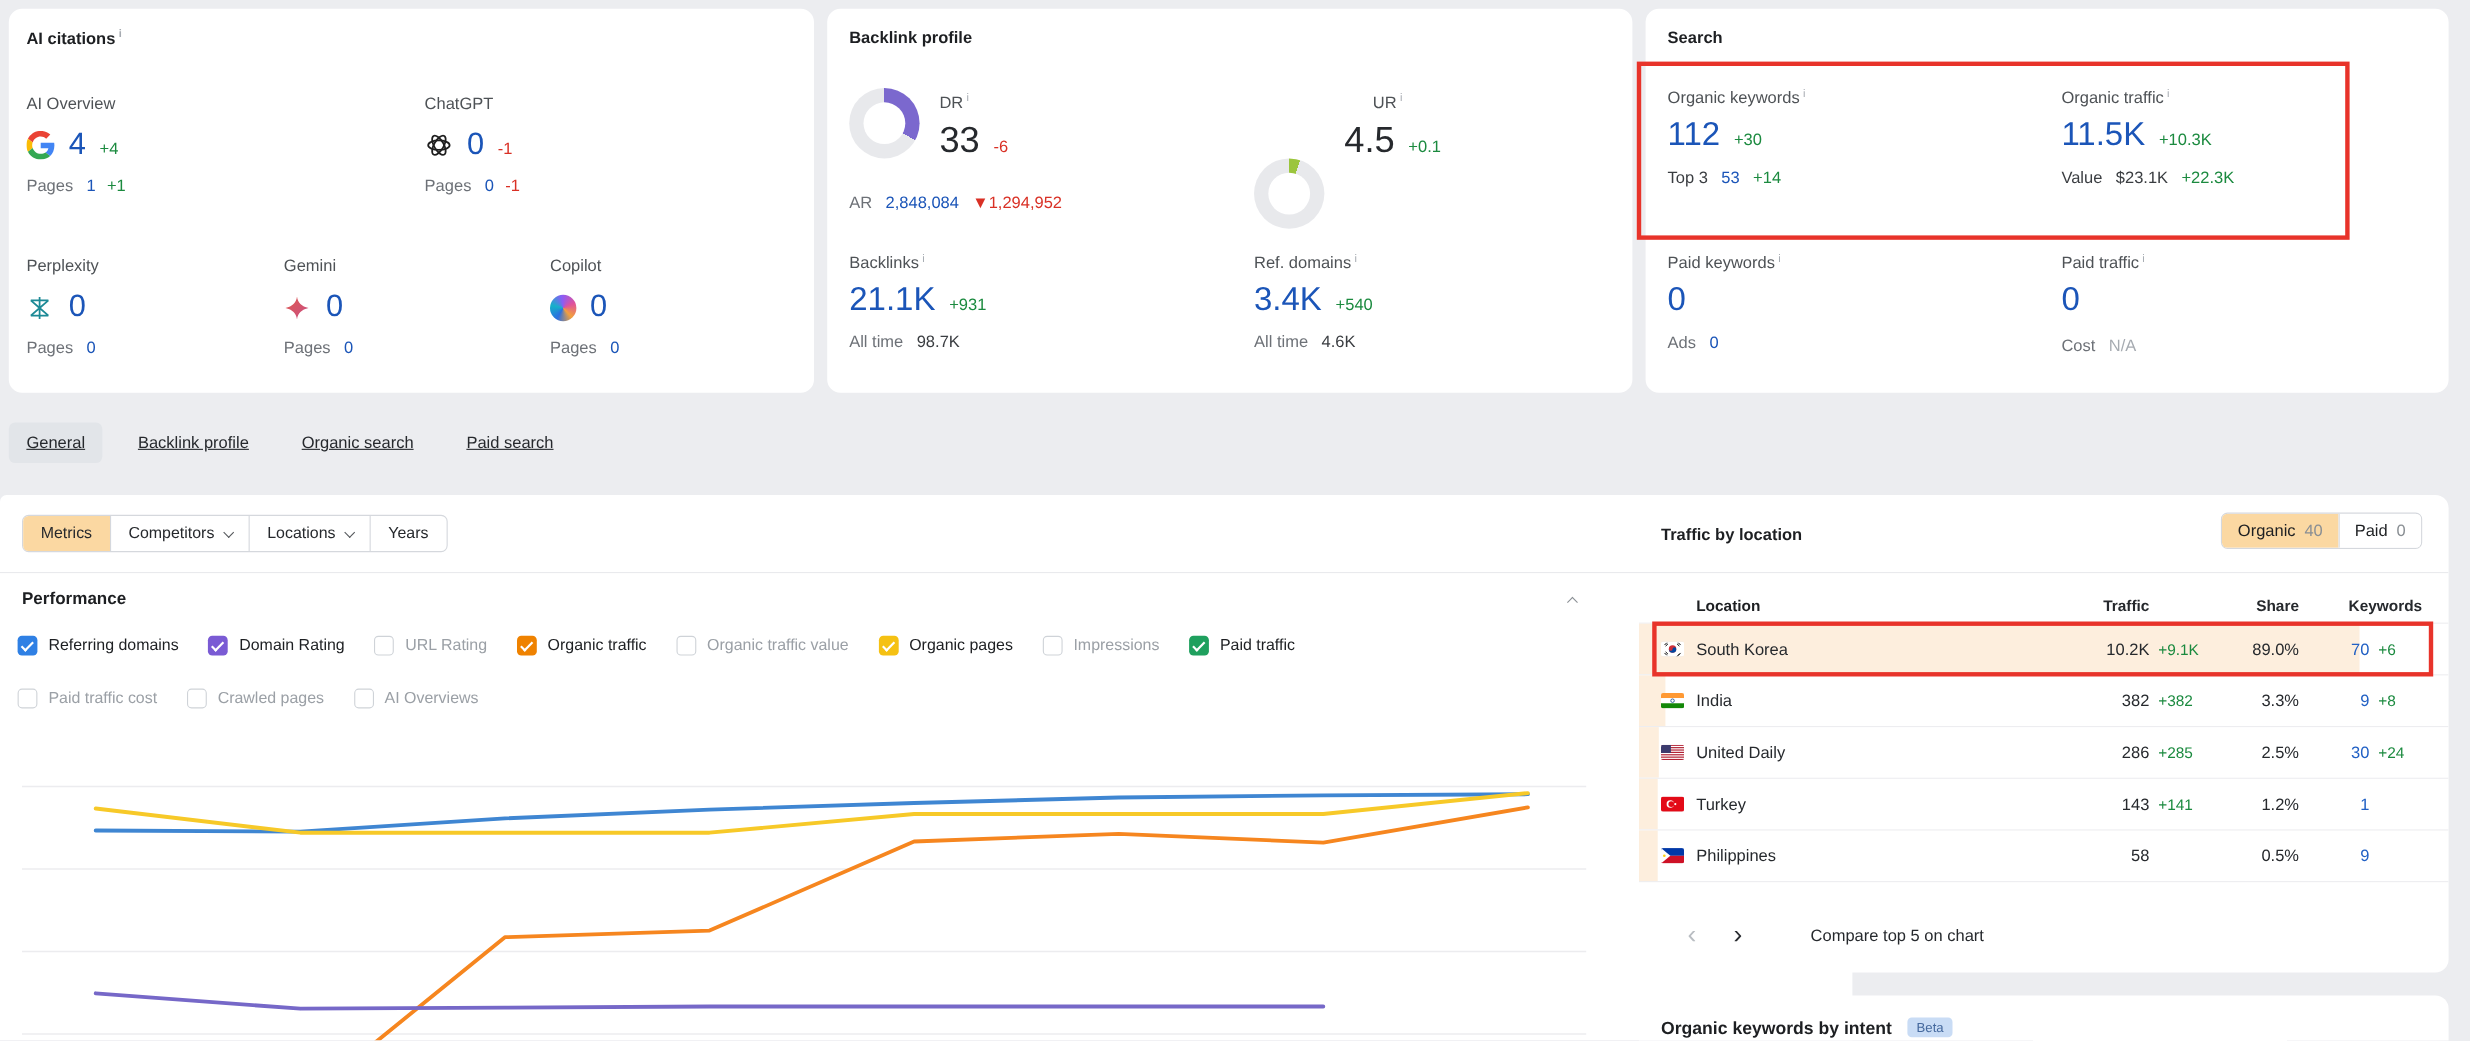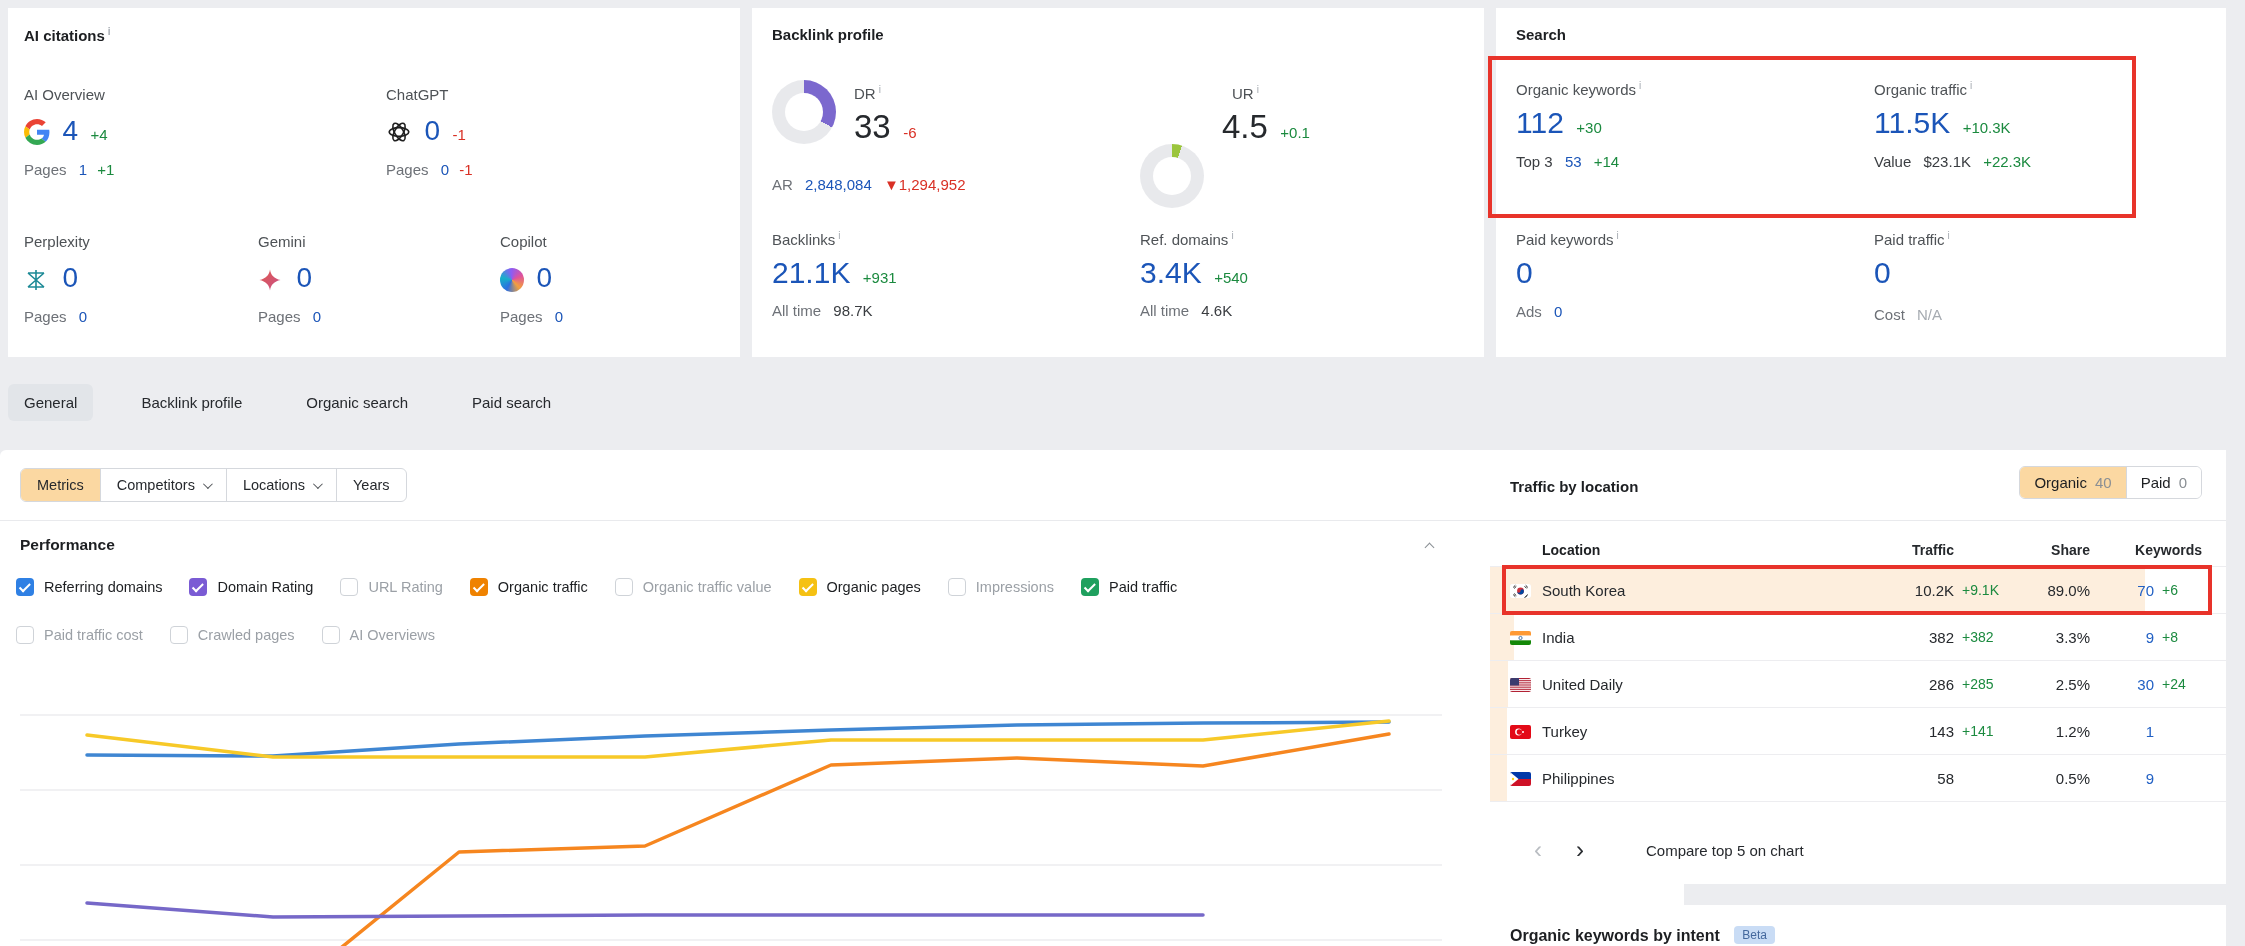--- a/index.html
+++ b/index.html
@@ -1,18 +1,18 @@
 <!DOCTYPE html>
 <html><head>
 <meta charset="utf-8">
 <style>
   * { margin:0; padding:0; box-sizing:border-box; }
   html,body { width:2245px; height:946px; overflow:hidden; }
   body { background:#ecedf0; font-family:"Liberation Sans","DejaVu Sans",sans-serif; color:#26292d; position:relative; }
-  .card { position:absolute; background:#fff; border-radius:0; }
+  .card { position:absolute; background:#fff; border-radius:12px; }
   .card-title { font-size:15px; font-weight:bold; color:#1d1f22; }
   .info-i { font-size:10px; color:#a6abb1; vertical-align:super; margin-left:3px; font-style:normal; }
   .abs { position:absolute; }
 
   
   .m-label { font-size:15px; color:#4e5256; }
   .m-value-blue { font-size:28px; color:#1b55b8; }
   .m-value-dark { font-size:33px; color:#26292d; }
   .m-value-big { font-size:30px; color:#1b55b8; }
   .delta-g { color:#1b8a3f; }
@@ -24,21 +24,21 @@
   .sub-line .v-muted { color:#a6abb1; }
 
   .icon24 { width:26px; height:26px; display:inline-block; vertical-align:-5px; margin-right:8px; }
   .donut { width:64px; height:64px; border-radius:50%; position:relative; }
   .donut::after { content:""; position:absolute; left:13px; top:13px; width:38px; height:38px; border-radius:50%; background:#fff; }
 
   
   .red-box { position:absolute; border:4px solid #e8332a; background:transparent; pointer-events:none; z-index:40; }
 
   
-  .tabbar { position:absolute; left:8px; top:384px; display:flex; gap:32px; align-items:center; }
+  .tabbar { position:absolute; left:8px; top:384px; display:flex; gap:16px; align-items:center;text-decoration:underline; }
   .tab { font-size:15px; color:#26292d; padding:10px 16px; border-radius:6px; cursor:pointer; white-space:nowrap; }
   .tab.active { background:#e2e5e9; }
 
   
   .btn-group { display:inline-flex; border:1px solid #d5d8dd; border-radius:6px; overflow:hidden; background:#fff; }
   .btn-group .gbtn { font-size:14.5px; color:#26292d; padding:8px 16px; border-left:1px solid #d5d8dd; display:flex; align-items:center; gap:8px; cursor:pointer; }
   .btn-group .gbtn:first-child { border-left:none; }
   .gbtn.active { background:#fbd8a2; }
   .outline-btn { display:inline-flex; align-items:center; gap:9px; border:1px solid #d5d8dd; border-radius:6px; background:#fff; font-size:14.5px; color:#26292d; padding:7px 14px; cursor:pointer; }
   .chev { width:7px; height:7px; border-right:1.8px solid #55585c; border-bottom:1.8px solid #55585c; transform:rotate(45deg) translateY(-2px); display:inline-block; }
@@ -188,21 +188,21 @@
     <span class="m-value-dark">33</span>
     <span class="delta-r d15" style="margin-left:8px;">-6</span>
   </div>
   <div class="abs sub-line" style="left:20px; top:168px;">
     <span>AR</span>
     <span class="v-blue" style="margin-left:8px;">2,848,084</span>
     <span class="delta-r" style="margin-left:8px;">▼1,294,952</span>
   </div>
 
   <div class="abs donut" id="ur-donut" style="left: 388px; top: 72px; background: conic-gradient(rgb(155, 197, 61) 0deg, rgb(155, 197, 61) 5%, rgb(232, 233, 236) 5%, rgb(232, 233, 236) 100%);"></div>
-  <div class="abs m-label" style="left:480px; top:76px;">
+  <div class="abs m-label" style="left:496px; top:76px;">
     <span>UR</span><span class="info-i">i</span>
   </div>
   <div class="abs" style="left:470px; top:100px;">
     <span class="m-value-dark">4.5</span>
     <span class="delta-g d15" style="margin-left:8px;">+0.1</span>
   </div>
 
   <div class="abs" style="left:20px; top:222px;">
     <div class="m-label"><span>Backlinks</span><span class="info-i">i</span></div>
     <div style="margin-top:8px;">

